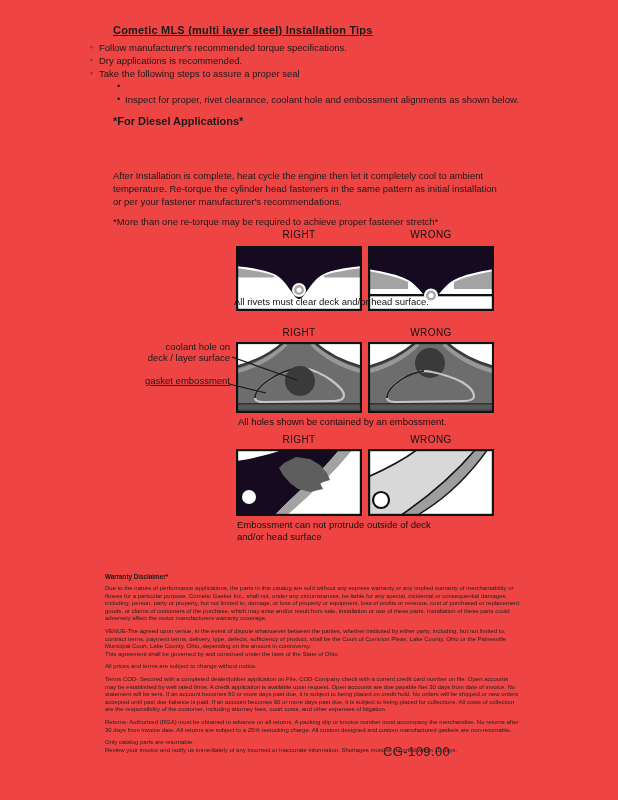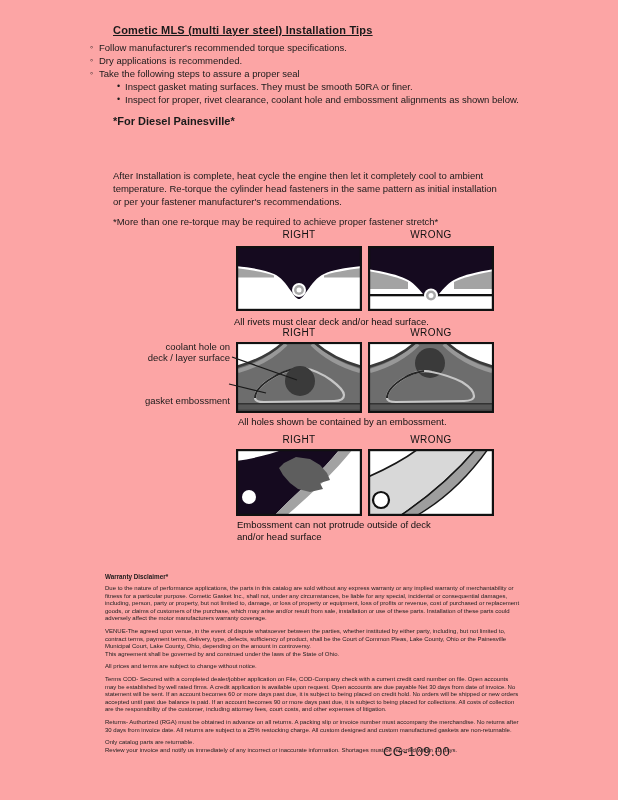--- a/index.html
+++ b/index.html
@@ -1,19 +1,19 @@
 <!DOCTYPE html>
 <html><head>
 <meta charset="utf-8">
 <style>
   html,body{margin:0;padding:0;background:#e8e8e8;}
   .page{
     position:relative;
     width:618px;height:800px;
-    background:#fca5a5;
+    background:#ef4444;
     margin:0 auto;
     font-family:"Liberation Sans", sans-serif;
     color:#1a1a1a;
     overflow:hidden;
   }
   .abs{position:absolute;}
   .doc-title{
     top:24px;left:113px;
     font-size:11px;font-weight:bold;
     text-decoration:underline;
@@ -59,29 +59,28 @@
     <div class="bullet-row">
       <span class="bullet-marker">◦</span>
       <span>Dry applications is recommended.</span>
     </div>
     <div class="bullet-row">
       <span class="bullet-marker">◦</span>
       <span>Take the following steps to assure a proper seal</span>
     </div>
     <div class="bullet-row sub">
       <span class="bullet-marker">•</span>
-      <span>Inspect gasket mating surfaces.  They must be smooth 50RA or finer.</span>
     </div>
     <div class="bullet-row sub">
       <span class="bullet-marker">•</span>
       <span>Inspect for proper, rivet clearance, coolant hole and embossment alignments as shown below.</span>
     </div>
   </div>
 
-  <div class="abs diesel-heading">*For Diesel Painesville*</div>
+  <div class="abs diesel-heading">*For Diesel Applications*</div>
   <div class="abs note">*More than one re-torque may be required to achieve proper fastener stretch*</div>
   <div class="abs para p2">After Installation is complete, heat cycle the engine then let it completely cool to ambient
 temperature. Re-torque the cylinder head fasteners in the same pattern as initial installation
 or per your fastener manufacturer's recommendations.</div>
 
   <div class="abs fig-label" style="top:229px;left:236px;">RIGHT</div>
   <div class="abs fig-label" style="top:229px;left:368px;">WRONG</div>
 
   <svg class="abs panel" style="top:246px;left:236px;" width="126" height="65" viewBox="0 0 126 65">
     <rect x="0" y="0" width="126" height="65" fill="#ffffff"></rect>
@@ -103,28 +102,28 @@
     <path d="M126,25 C108,28 94,32 86,36 L86,43 L126,43 Z" fill="#a3a3a3"></path>
     <rect x="0" y="48" width="126" height="2.3" fill="#111111"></rect>
     <g>
       <circle cx="63" cy="49.5" r="7" fill="#ffffff"></circle>
       <circle cx="63" cy="49.5" r="5" fill="#a8a8a8"></circle>
       <circle cx="63" cy="49.5" r="2.5" fill="#ffffff"></circle>
     </g>
     <rect x="1" y="1" width="124" height="63" fill="none" stroke="#111111" stroke-width="2.4"></rect>
   </svg>
 
-  <div class="abs fig-caption" style="top:316px;left:234px;">All rivets must clear deck and/or head surface.</div>
+  <div class="abs fig-caption" style="top:296px;left:234px;">All rivets must clear deck and/or head surface.</div>
 
   <div class="abs fig-label" style="top:327px;left:236px;">RIGHT</div>
   <div class="abs fig-label" style="top:327px;left:368px;">WRONG</div>
 
   <div class="abs ann-label" style="top:341px;left:98px;">coolant hole on
 deck / layer surface</div>
-  <div class="abs ann-label" style="top:395px;left:98px;">gasket embossment</div>
+  <div class="abs ann-label" style="top:375px;left:98px;text-decoration:underline;">gasket embossment</div>
 
   <svg class="abs panel" style="top:342px;left:236px;" width="126" height="71" viewBox="0 0 126 71">
     <rect x="0" y="0" width="126" height="71" fill="#6d6d6d"></rect>
     <path d="M2,29 C20,24 38,14 50,2" fill="none" stroke="#989898" stroke-width="4"></path>
     <path d="M124,29 C106,24 88,14 76,2" fill="none" stroke="#989898" stroke-width="4"></path>
     <path d="M0,0 H48 C36,11 18,20 0,25 Z" fill="#ffffff" stroke="#3a3a3a" stroke-width="2.4"></path>
     <path d="M126,0 H78 C90,11 108,20 126,25 Z" fill="#ffffff" stroke="#3a3a3a" stroke-width="2.4"></path>
     <path d="M19,56 C19,48 26,42 36,36 C48,29 60,26 68,26 C78,28 88,33 95,38 C103,44 108,49 108,53 C108,57 104,59 98,59 L28,60 C22,60 19,59 19,56 Z" fill="none" stroke="#c6c6c6" stroke-width="2.2"></path>
     <path d="M19,56 C19,48 26,42 36,36 C44,31 52,28 58,27" fill="none" stroke="#262626" stroke-width="2"></path>
     <circle cx="64" cy="39" r="15" fill="#3a3a3a"></circle>

